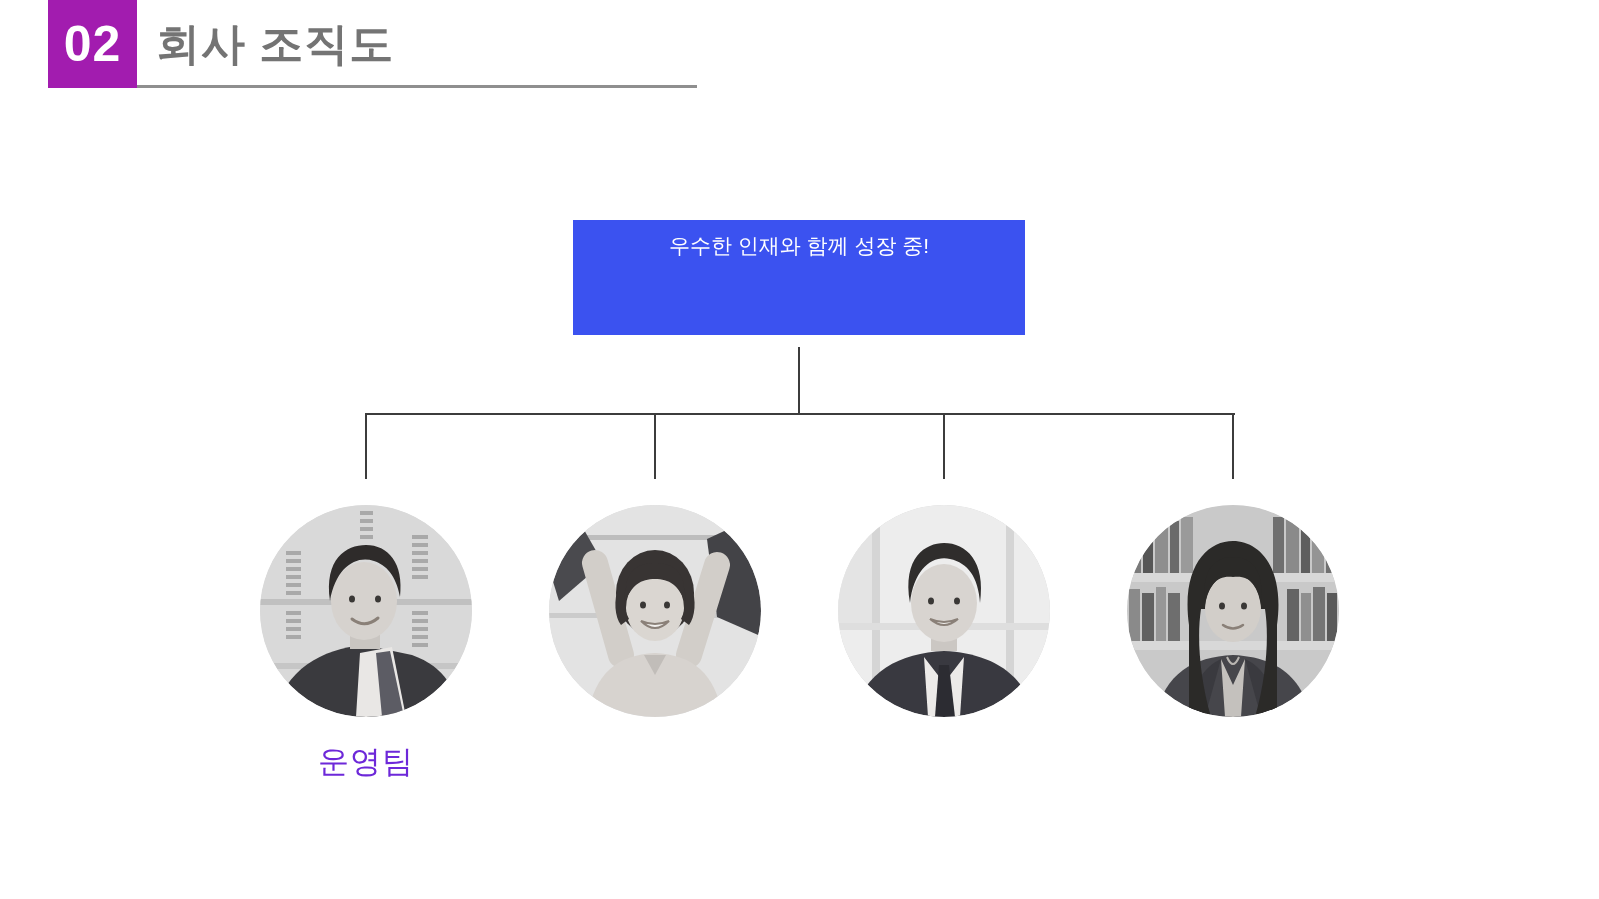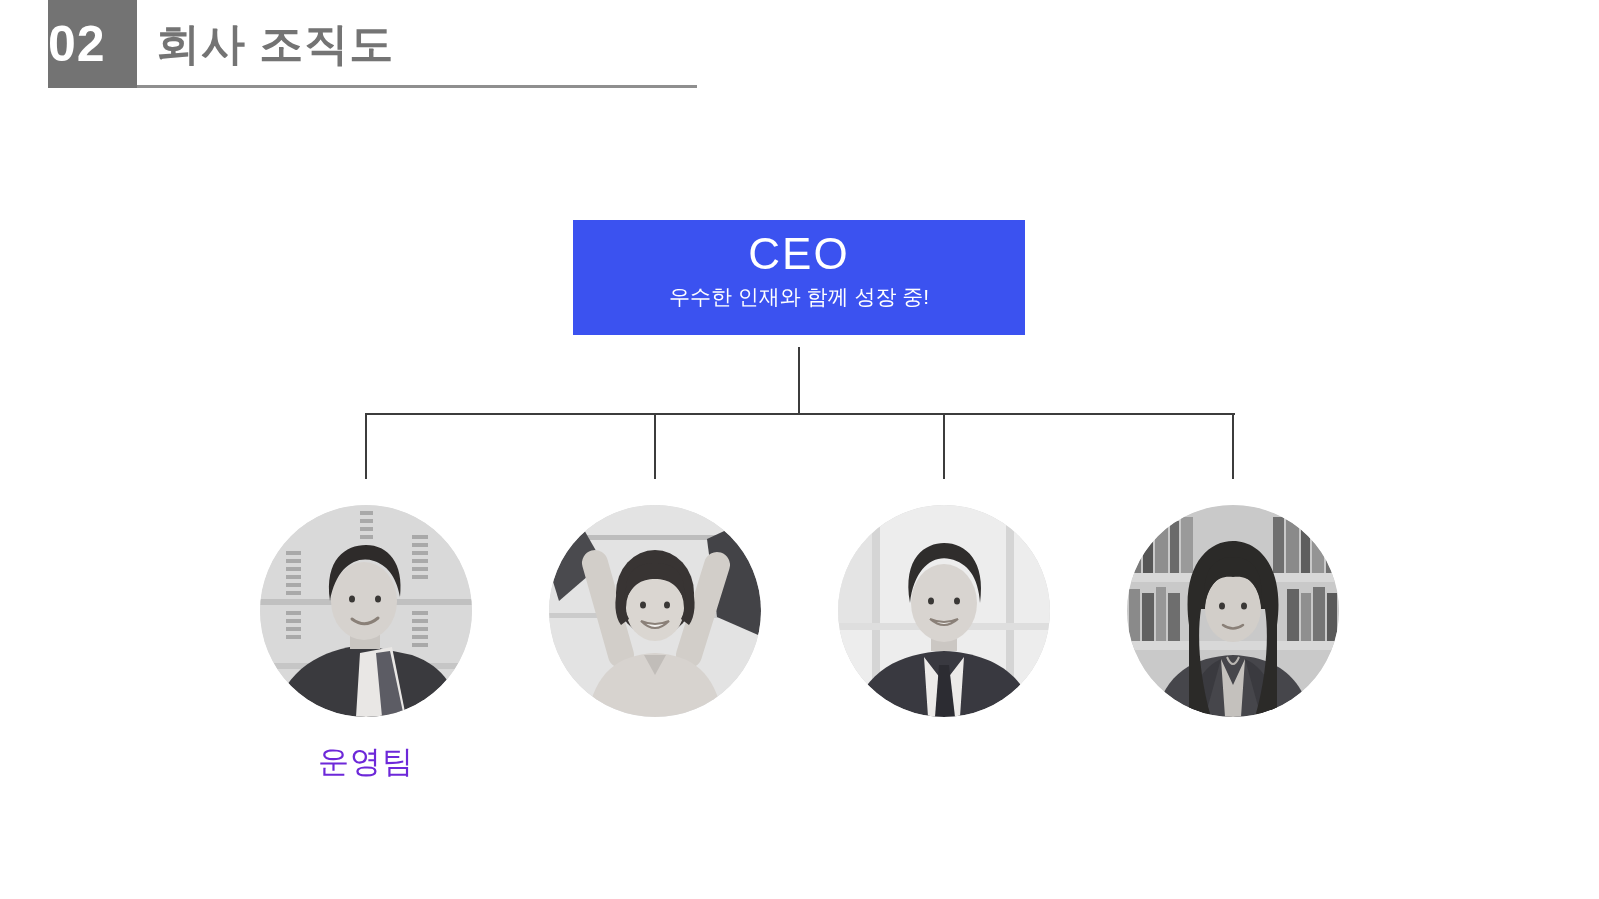--- a/index.html
+++ b/index.html
@@ -24,27 +24,27 @@
     width: 649px;
     height: 3px;
     background: #8f8f8f;
   }
   .section-badge {
     position: absolute;
     left: 48px;
     top: 0;
     width: 89px;
     height: 88px;
-    background: #737373;
+    background: #a21caf;
     color: #ffffff;
     font-size: 50px;
     font-weight: 700;
     display: flex;
     align-items: center;
-    justify-content: flex-start;
+    justify-content: center;
     letter-spacing: 1px;
   }
   .page-title {
     position: absolute;
     left: 156px;
     top: 20px;
     margin: 0;
     font-size: 44px;
     line-height: 1.1;
     font-weight: 700;
@@ -128,21 +128,20 @@
 
 <div class="slide">
 
   <div class="title-underline"></div>
   <div class="section-badge">
     <span>02</span>
   </div>
   <h1 class="page-title">회사 조직도</h1>
 
   <div class="ceo-box">
-    <div class="ceo-label">CEO</div>
     <div class="ceo-subtitle">우수한 인재와 함께 성장 중!</div>
   </div>
 
   <div class="line v ceo-drop"></div>
   <div class="line h branch-bar"></div>
   <div class="line v drop-1"></div>
   <div class="line v drop-2"></div>
   <div class="line v drop-3"></div>
   <div class="line v drop-4"></div>
 

